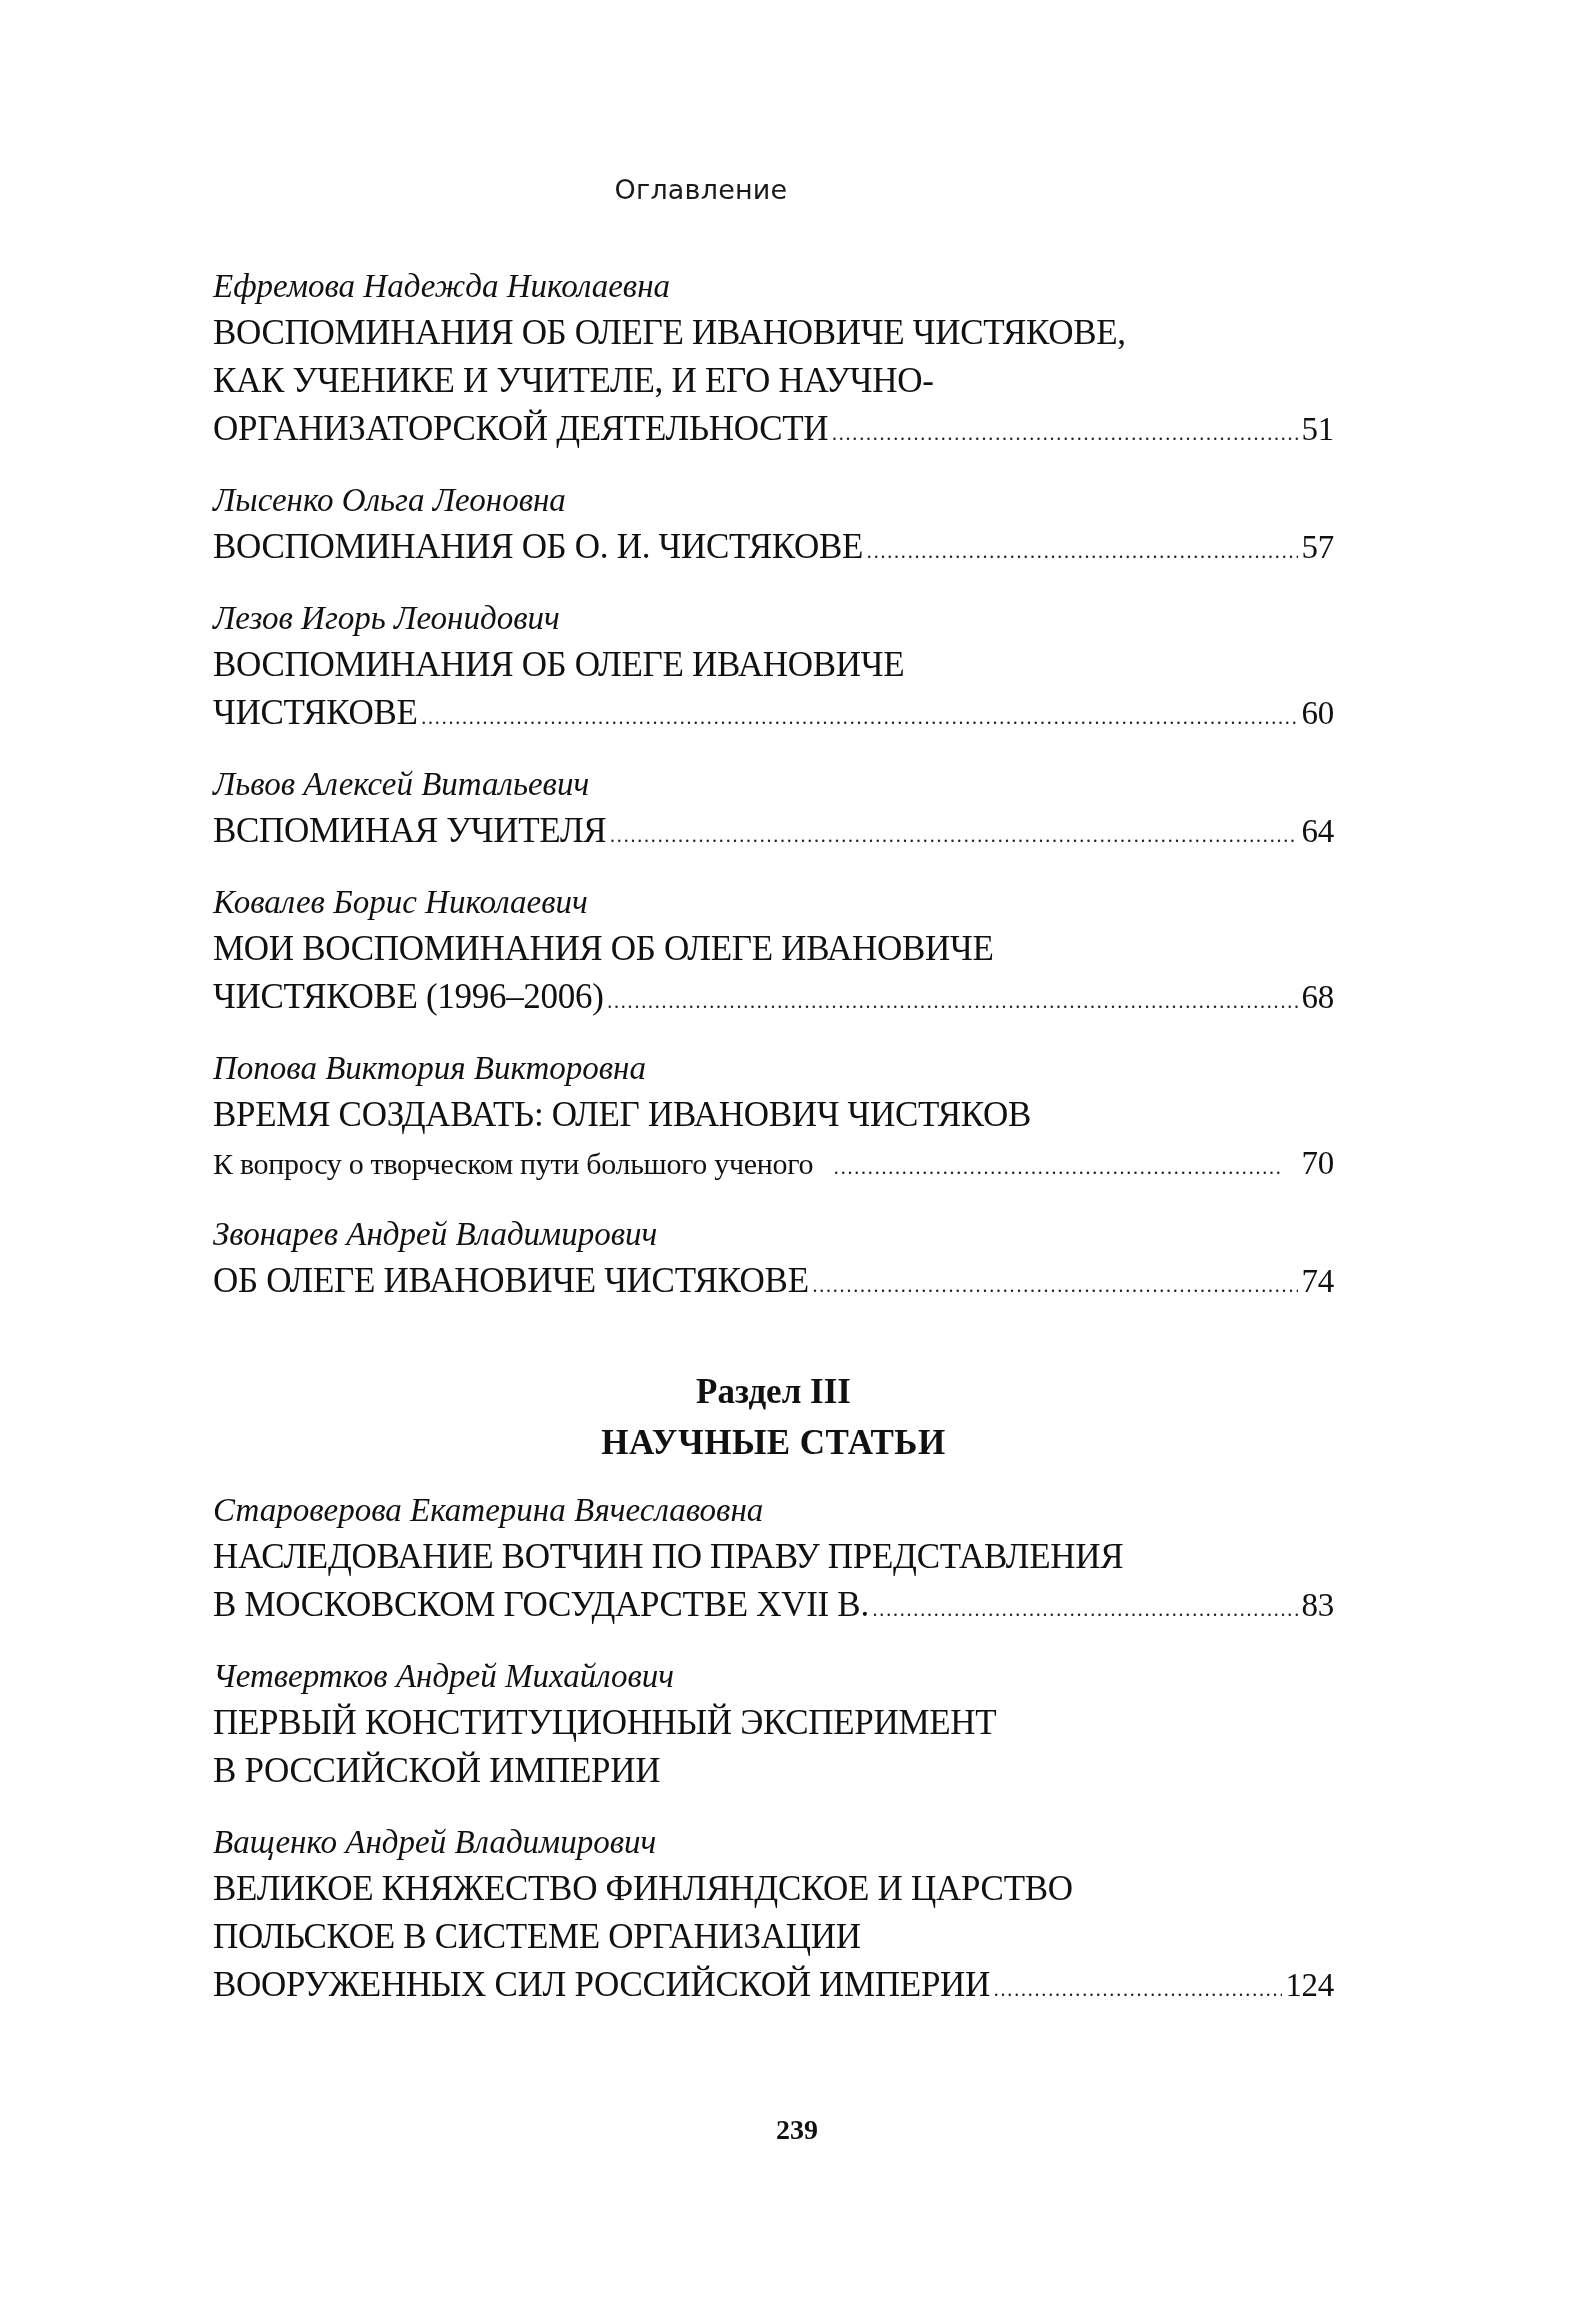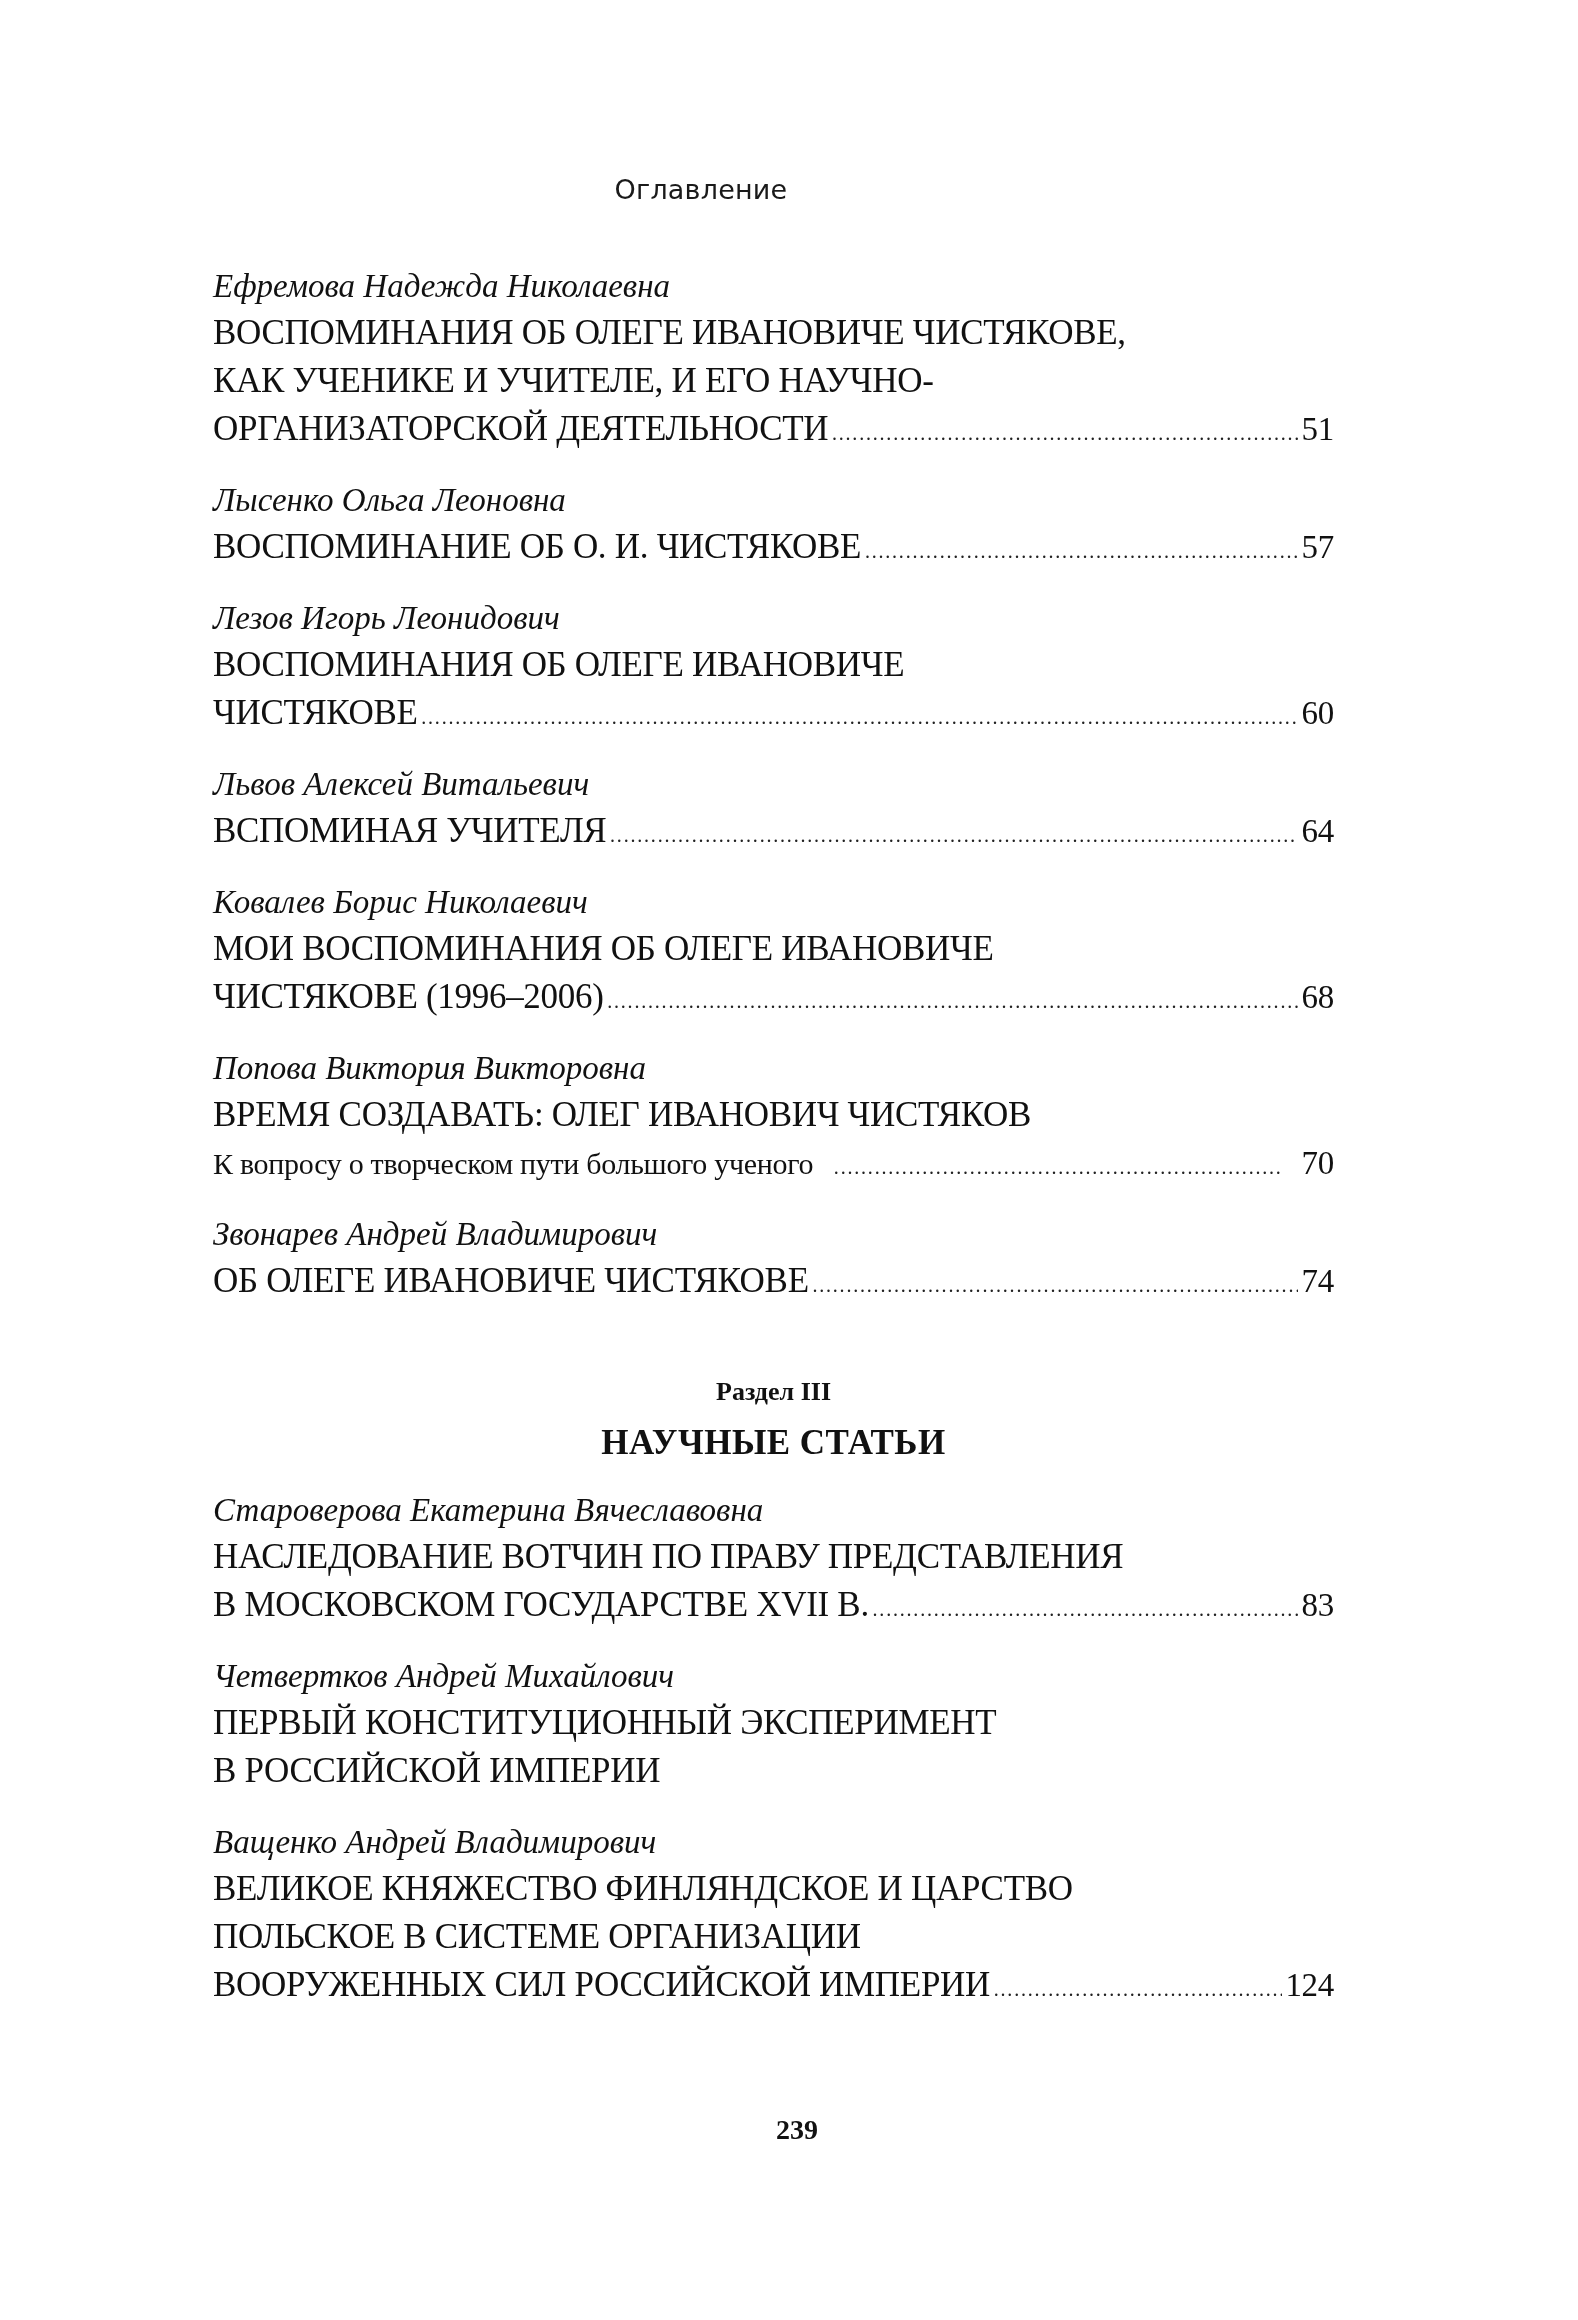--- a/index.html
+++ b/index.html
@@ -33,21 +33,21 @@
     flex: 1 1 auto; overflow: hidden; margin: 0 3.7px;
     font-size: 20px; letter-spacing: 1.8px; color: #222;
   }
   .line.lead .dots::before {
     content: "............................................................................................................................................................................................................................................................";
   }
   .line.lead .pg { flex: 0 0 auto; font-size: 33px; }
   .section {
     text-align: center; font-weight: bold; margin-top: 63px; margin-bottom: 16.6px;
   }
-  .section .sec-num { font-size: 26px; line-height: 48px; }
+  .section .sec-num { font-size: 35px; line-height: 48px; }
   .section .sec-title { font-size: 35px; line-height: 54px; letter-spacing: 0.5px; }
   .page-number {
     position: absolute; top: 2114px; left: 8px; width: 1578px; text-align: center;
     font-weight: bold; font-size: 28px;
   }
 </style>
 </head>
 <body>
 
 <div class="running-head">Оглавление</div>
@@ -60,21 +60,21 @@
         <div class="line">КАК УЧЕНИКЕ И УЧИТЕЛЕ, И ЕГО НАУЧНО-</div>
         <div class="line lead">
           <span class="txt">ОРГАНИЗАТОРСКОЙ ДЕЯТЕЛЬНОСТИ</span>
           <span class="dots"></span>
           <span class="pg">51</span>
         </div>
       </div>
       <div class="entry">
         <div class="author">Лысенко Ольга Леоновна</div>
         <div class="line lead">
-          <span class="txt">ВОСПОМИНАНИЕ ОБ О. И. ЧИСТЯКОВЕ</span>
+          <span class="txt">ВОСПОМИНАНИЯ ОБ О. И. ЧИСТЯКОВЕ</span>
           <span class="dots"></span>
           <span class="pg">57</span>
         </div>
       </div>
       <div class="entry">
         <div class="author">Лезов Игорь Леонидович</div>
         <div class="line">ВОСПОМИНАНИЯ ОБ ОЛЕГЕ ИВАНОВИЧЕ</div>
         <div class="line lead">
           <span class="txt">ЧИСТЯКОВЕ</span>
           <span class="dots"></span>

